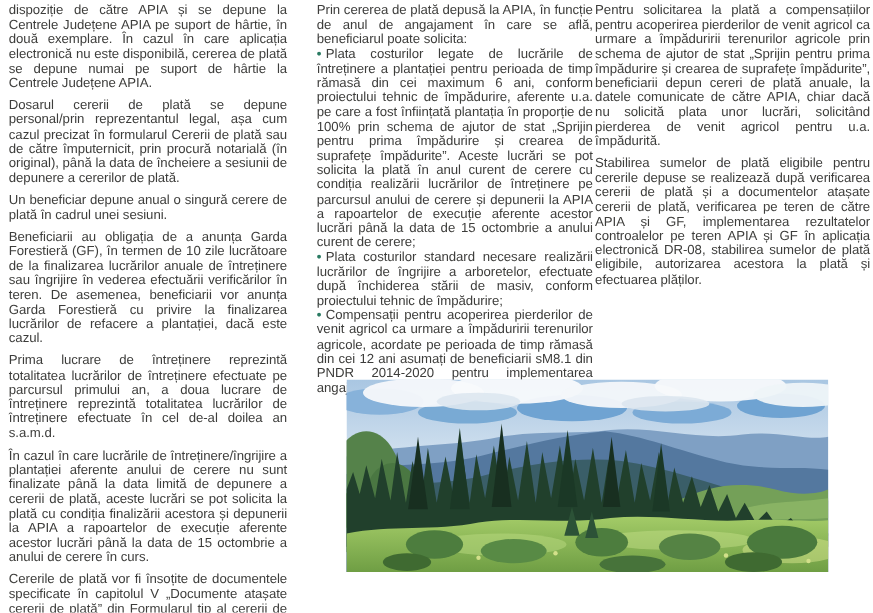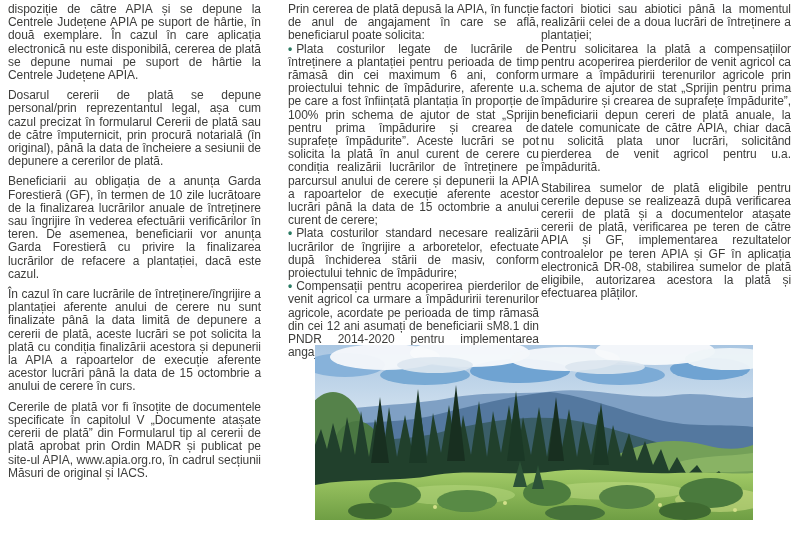--- a/index.html
+++ b/index.html
@@ -38,32 +38,33 @@
   .photo svg{display:block;width:100%;height:100%;}
 </style>
 </head>
 <body>
 
 <div class="page">
 
   <div class="col" id="col-0">
       <p class="para gap">dispoziție de către APIA și se depune la Centrele Județene APIA pe suport de hârtie, în două exemplare. În cazul în care aplicația electronică nu este disponibilă, cererea de plată se depune numai pe suport de hârtie la Centrele Județene APIA.</p>
       <p class="para gap">Dosarul cererii de plată se depune personal/prin reprezentantul legal, așa cum cazul precizat în formularul Cererii de plată sau de către împuternicit, prin procură notarială (în original), până la data de încheiere a sesiunii de depunere a cererilor de plată.</p>
+      <p class="para gap">Un beneficiar depune anual o singură cerere de plată în cadrul unei sesiuni.</p>
       <p class="para gap">Beneficiarii au obligația de a anunța Garda Forestieră (GF), în termen de 10 zile lucrătoare de la finalizarea lucrărilor anuale de întreținere sau îngrijire în vederea efectuării verificărilor în teren. De asemenea, beneficiarii vor anunța Garda Forestieră cu privire la finalizarea lucrărilor de refacere a plantației, dacă este cazul.</p>
+      <p class="para gap">Prima lucrare de întreținere reprezintă totalitatea lucrărilor de întreținere efectuate pe parcursul primului an, a doua lucrare de întreținere reprezintă totalitatea lucrărilor de întreținere efectuate în cel de-al doilea an s.a.m.d.</p>
       <p class="para gap">În cazul în care lucrările de întreținere/îngrijire a plantației aferente anului de cerere nu sunt finalizate până la data limită de depunere a cererii de plată, aceste lucrări se pot solicita la plată cu condiția finalizării acestora și depunerii la APIA a rapoartelor de execuție aferente acestor lucrări până la data de 15 octombrie a anului de cerere în curs.</p>
       <p class="para">Cererile de plată vor fi însoțite de documentele specificate în capitolul V „Documente atașate cererii de plată” din Formularul tip al cererii de plată aprobat prin Ordin MADR și publicat pe site-ul APIA, www.apia.org.ro, în cadrul secțiunii Măsuri de original și IACS.</p>
     </div>
   <div class="col" id="col-1">
       <p class="para">Prin cererea de plată depusă la APIA, în funcție de anul de angajament în care se află, beneficiarul poate solicita:</p>
       <p class="para"><span class="bullet">•</span>Plata costurilor legate de lucrările de întreținere a plantației pentru perioada de timp rămasă din cei maximum 6 ani, conform proiectului tehnic de împădurire, aferente u.a. pe care a fost înființată plantația în proporție de 100% prin schema de ajutor de stat „Sprijin pentru prima împădurire și crearea de suprafețe împădurite”. Aceste lucrări se pot solicita la plată în anul curent de cerere cu condiția realizării lucrărilor de întreținere pe parcursul anului de cerere și depunerii la APIA a rapoartelor de execuție aferente acestor lucrări până la data de 15 octombrie a anului curent de cerere;</p>
       <p class="para"><span class="bullet">•</span>Plata costurilor standard necesare realizării lucrărilor de îngrijire a arboretelor, efectuate după închiderea stării de masiv, conform proiectului tehnic de împădurire;</p>
       <p class="para"><span class="bullet">•</span>Compensații pentru acoperirea pierderilor de venit agricol ca urmare a împăduririi terenurilor agricole, acordate pe perioada de timp rămasă din cei 12 ani asumați de beneficiarii sM8.1 din PNDR 2014-2020 pentru implementarea angajamentelor;</p>
     </div>
   <div class="col" id="col-2">
-      <p class="para">factori biotici sau abiotici până la momentul realizării celei de a doua lucrări de întreținere a plantației;</p>
       <p class="para gap">Pentru solicitarea la plată a compensațiilor pentru acoperirea pierderilor de venit agricol ca urmare a împăduririi terenurilor agricole prin schema de ajutor de stat „Sprijin pentru prima împădurire și crearea de suprafețe împădurite”, beneficiarii depun cereri de plată anuale, la datele comunicate de către APIA, chiar dacă nu solicită plata unor lucrări, solicitând pierderea de venit agricol pentru u.a. împădurită.</p>
       <p class="para">Stabilirea sumelor de plată eligibile pentru cererile depuse se realizează după verificarea cererii de plată și a documentelor atașate cererii de plată, verificarea pe teren de către APIA și GF, implementarea rezultatelor controalelor pe teren APIA și GF în aplicația electronică DR-08, stabilirea sumelor de plată eligibile, autorizarea acestora la plată și efectuarea plăților.</p>
     </div>
 
   <div class="photo">
     <svg viewBox="0 0 438 175" preserveAspectRatio="none">
       <defs>
         <linearGradient id="skyGrad" x1="0" y1="0" x2="0" y2="1">
           <stop offset="0" stop-color="#a9c6e2"></stop>
           <stop offset="1" stop-color="#e2ecf4"></stop>

